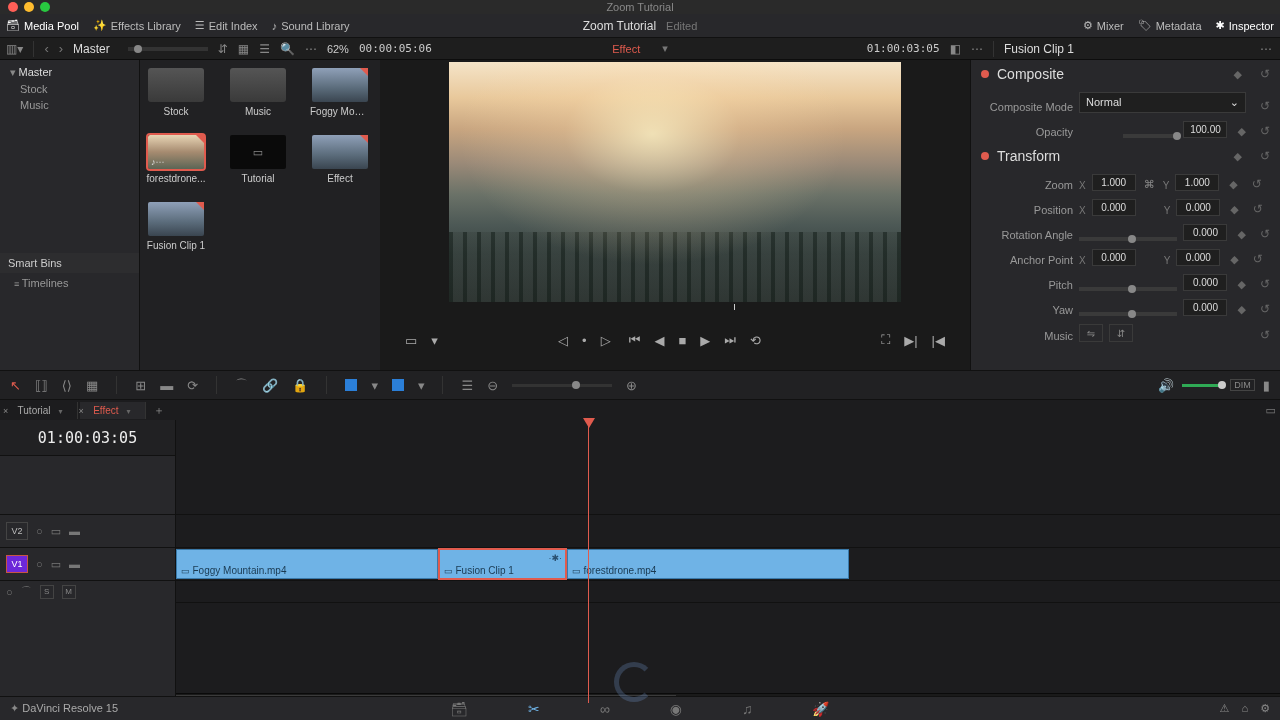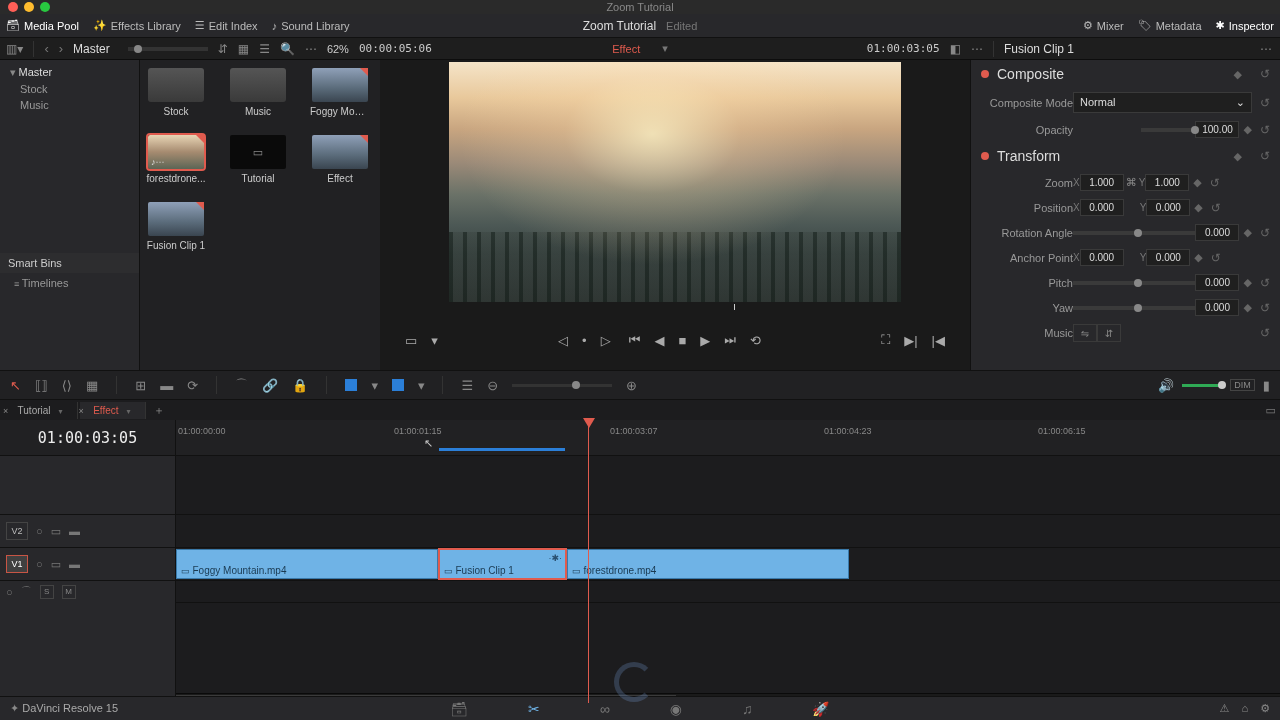--- a/index.html
+++ b/index.html
@@ -65,21 +65,21 @@
 .viewer-marker { width:540px; height:10px; position:relative;}
 .viewer-marker:after { content:''; position:absolute; left:61%; top:2px; width:1px; height:6px; background:#ccc;}
 
 
 .inspector { width: 310px; background: #28282b; border-left: 1px solid #111; padding: 0; overflow-y:auto;}
 .insp-section { padding: 6px 10px; display:flex; align-items:center; gap:8px;}
 .insp-section .dot-on { width:8px; height:8px; border-radius:50%; background:#e05b4e;}
 .insp-section .name { color:#ddd; font-size:14px;}
 .insp-section .kf { margin-left:auto; color:#666; font-size:11px;}
 .insp-section .reset { color:#666; font-size:12px; margin-left:10px;}
-.insp-row { display:flex; align-items:center; padding: 4px 10px; }
+.insp-row { display:flex; align-items:flex-end; padding: 4px 10px; gap:6px;}
 .insp-row .lab { width: 92px; text-align:right; color:#999; font-size:11px;}
 .insp-row .sel { flex:1; background:#1f1f1f; border:1px solid #3a3a3a; padding:3px 6px; color:#ddd; font-size:11px; display:flex; justify-content:space-between;}
 .insp-row .num { width:44px; background:#1f1f1f; border:1px solid #3a3a3a; padding:2px 4px; color:#ddd; font-size:10px; text-align:center;}
 .insp-row .xl, .insp-row .yl { color:#777; font-size:10px;}
 .insp-row .link { color:#888; font-size:11px; margin: 0 2px;}
 .insp-row .slider { flex:1; height:4px; background:#3a3a3a; position:relative;}
 .insp-row .slider:after { content:''; position:absolute; width:8px; height:8px; background:#888; border-radius:50%; top:-2px; left:50%;}
 .insp-row .opslider { width:54px; height:4px; background:#3a3a3a; position:relative;}
 .insp-row .opslider:after { content:''; position:absolute; width:8px; height:8px; background:#888; border-radius:50%; top:-2px; right:-4px;}
 .insp-row .kf2 { color:#666; font-size:11px; margin-left:4px;}
@@ -106,21 +106,21 @@
 .tl-tab .dd { margin-left:8px; color:#666; font-size:8px;}
 .tl-tabs .plus { color:#888; margin-left:6px;}
 
 
 .timeline-wrap { display:flex; height: 283px; background:#212123;}
 .tl-left { width: 176px; background:#28282b; border-right:1px solid #111;}
 .tl-tc { height: 36px; display:flex; align-items:center; justify-content:center; font-size:15px; color:#eee; background:#212123; border-bottom:1px solid #111; font-family: monospace;}
 .tl-spacer { height: 58px;}
 .tl-track { height: 33px; border-top:1px solid #111; display:flex; align-items:center; padding:0 6px; gap:8px;}
 .tl-track .tn { width:22px; height:18px; border:1px solid #444; display:flex; align-items:center; justify-content:center; font-size:9px; color:#bbb;}
-.tl-track .tn.sel { background:#404040; border-color:#c85545; color:#fff;}
+.tl-track .tn.sel { background:#6d28d9; border-color:#c85545; color:#fff;}
 .tl-track .tico { color:#777; font-size:11px;}
 .tl-track .aname { font-size:10px; color:#bbb;}
 .tl-track .anum { margin-left:auto; font-size:10px; color:#888;}
 .tl-track.thin { height:22px;}
 .tl-track .smb { width:14px; height:14px; border:1px solid #444; display:flex; align-items:center;justify-content:center;font-size:8px; color:#888;}
 
 .tl-body { flex:1; position:relative; background:#1c1c1e;}
 .tl-ruler { height:36px; background:#212123; border-bottom:1px solid #111; position:relative;}
 .tl-tick { position:absolute; top:6px; font-size:9px; color:#888;}
 .tl-playhead { position:absolute; top:0; bottom:0; left:412px; width:1px; background:#e05b4e; z-index:5;}
@@ -463,29 +463,20 @@
     </div>
     <div class="tl-track thin">
       <span class="tico">○</span>
       <span class="tico">⌒</span>
       <div class="smb">S</div>
       <div class="smb">M</div>
     </div>
   </div>
 
   <div class="tl-body">
-    <div class="tl-ruler">
-      <div class="tl-tick" style="left:2px">01:00:00:00</div>
-      <div class="tl-tick" style="left:218px">01:00:01:15</div>
-      <div class="tl-tick" style="left:434px">01:00:03:07</div>
-      <div class="tl-tick" style="left:648px">01:00:04:23</div>
-      <div class="tl-tick" style="left:862px">01:00:06:15</div>
-      <div class="tl-range"></div>
-      <div class="tl-cursor"></div>
-    </div>
     <div class="tl-playhead"></div>
     <div class="tl-tracks-area">
       <div class="tl-row v2"></div>
       <div class="tl-row v1">
         <div class="clip" style="left:0;width:262px">
             <span class="cico">▭</span>
             <span>Foggy Mountain.mp4</span>
           </div>
         <div class="clip sel" style="left:263px;width:127px">
             <span class="cico">▭</span>

